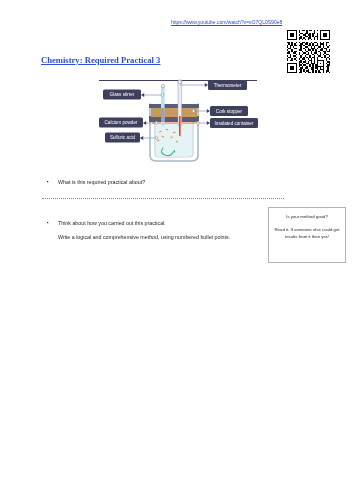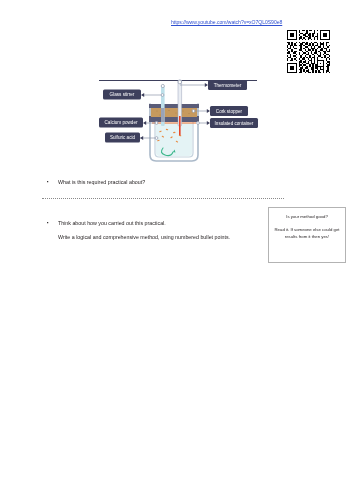--- a/index.html
+++ b/index.html
@@ -364,20 +364,21 @@
           <rect x="12" y="28" width="1" height="1"></rect>
         <rect x="14" y="28" width="2" height="1"></rect>
           <rect x="17" y="28" width="1" height="1"></rect>
         <rect x="21" y="28" width="2" height="1"></rect>
           <rect x="26" y="28" width="1" height="1"></rect>
         <rect x="28" y="28" width="1" height="1"></rect>
       </g>
     </svg>
   </div>
 
+  <div class="doc-title">Chemistry: Required Practical 3</div>
 
   <div class="diagram">
     <svg width="160" height="88" viewBox="0 0 160 88">
 
       <line x1="0" y1="2.5" x2="158" y2="2.5" stroke="#3d3f5c" stroke-width="1.1"></line>
 
       <path d="M51 26 L51 77 Q51 83 57 83 L93 83 Q99 83 99 77 L99 26" fill="none" stroke="#aab9c9" stroke-width="1.6" stroke-linecap="round"></path>
 
       <path d="M56 30 L56 75 Q56 79 60 79 L90 79 Q94 79 94 75 L94 30" fill="none" stroke="#c4d3de" stroke-width="1.2" stroke-linecap="round"></path>
 

